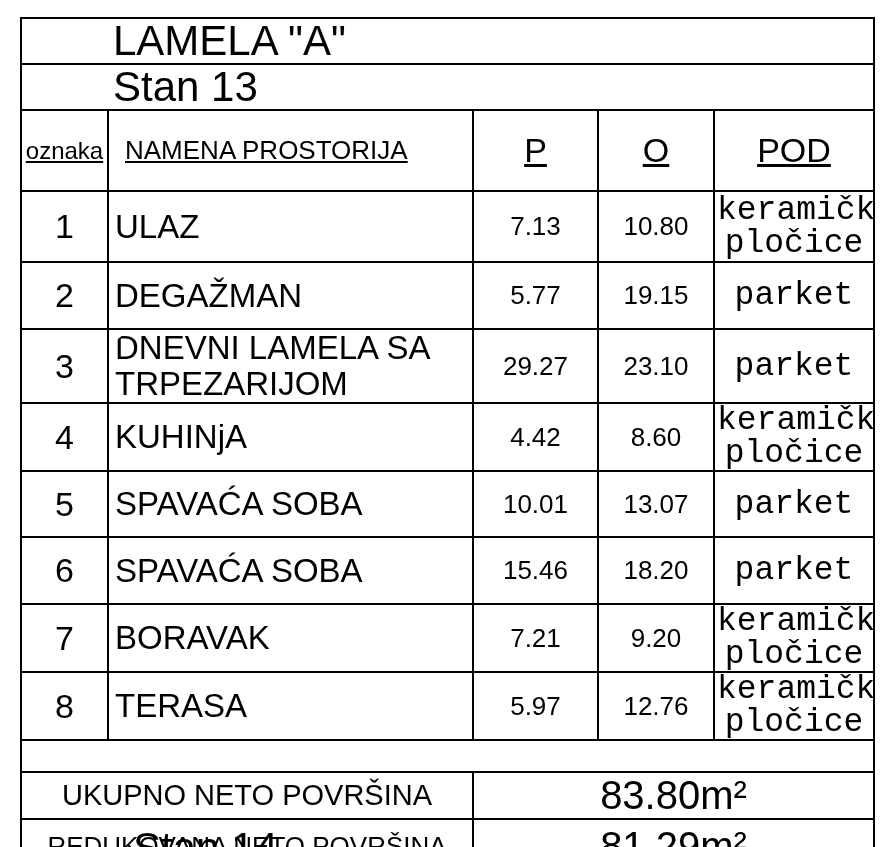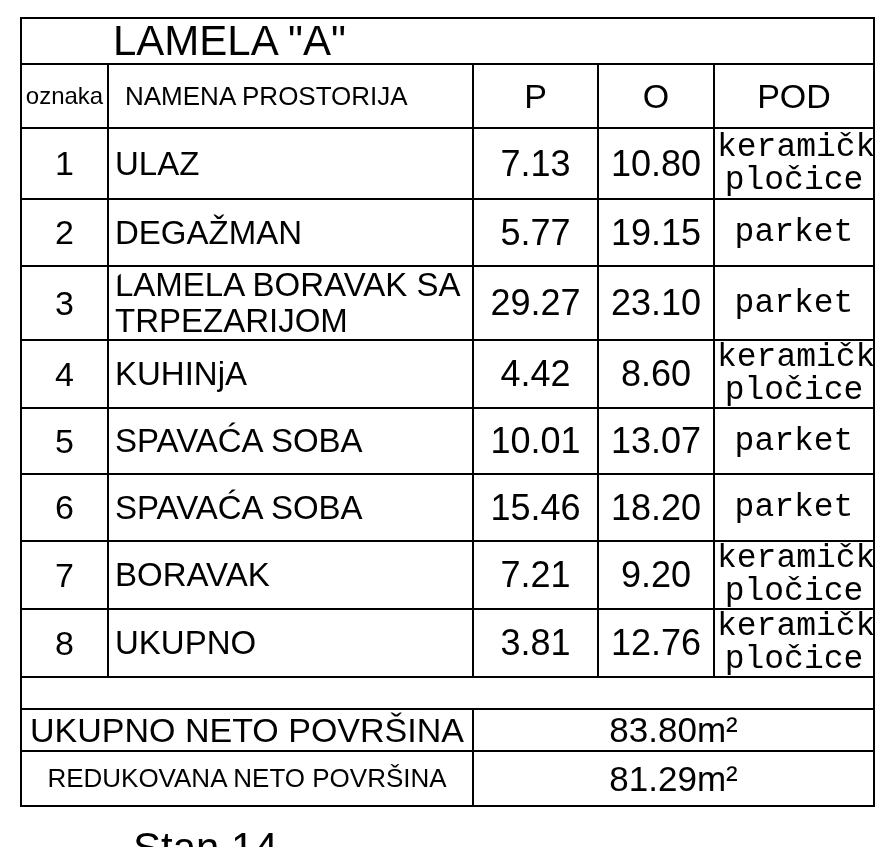--- a/index.html
+++ b/index.html
@@ -35,44 +35,44 @@
   
   tr.title-row { height: 45px; }
   tr.title-row2 { height: 44px; }
   .title-cell {
     font-size: 42px;
     line-height: 44px;
     text-align: left;
     padding-left: 91px;
   }
   
-  tr.header-row { height: 64px; }
+  tr.header-row { height: 81px; text-decoration: underline; }
   th.h-oznaka { font-size: 24px; text-align: center; }
   th.h-name   { font-size: 26px; text-align: left; padding-left: 16px; }
   th.h-small  { font-size: 34px; text-align: center; }
   
   tbody.rooms tr:nth-child(1) { height: 71px; }
   tbody.rooms tr:nth-child(2) { height: 67px; }
   tbody.rooms tr:nth-child(3) { height: 70px; }
   tbody.rooms tr:nth-child(4) { height: 67px; }
   tbody.rooms tr:nth-child(5) { height: 66px; }
   tbody.rooms tr:nth-child(6) { height: 67px; }
   tbody.rooms tr:nth-child(7) { height: 67px; }
   tbody.rooms tr:nth-child(8) { height: 66px; }
   td.c-oznaka { font-size: 34px; text-align: center; }
   td.c-name   { font-size: 33px; line-height: 36px; text-align: left; padding-left: 6px; border-radius: 29px; }
-  td.c-num    { font-size: 36px; text-align: center; }
+  td.c-num    { font-size: 26px; text-align: center; }
   td.c-pod    { font-size: 33px; line-height: 33px; text-align: center; padding: 0 2px; font-family: Liberation Mono, monospace; }
   
   tr.spacer-row { height: 32px; }
   tr.total-row { height: 40px; }
   tr.total-row2 { height: 55px; }
-  td.total-label  { font-size: 34px; text-align: center; }
+  td.total-label  { font-size: 29px; text-align: center; }
   td.total-label-small { font-size: 26px; text-align: center; }
-  td.total-value  { font-size: 35px; text-align: center; }
+  td.total-value  { font-size: 40px; text-align: center; }
   .next-title {
     position: absolute;
     left: 133px;
     top: 827px;
     font-size: 42px;
     line-height: 42px;
     white-space: nowrap;
   }
 </style>
 </head>
@@ -83,20 +83,23 @@
     <colgroup>
       <col style="width:87px">
       <col style="width:365px">
       <col style="width:125px">
       <col style="width:116px">
       <col style="width:160px">
     </colgroup>
     <tbody>
         <tr class="title-row">
       <td class="title-cell" colspan="5">LAMELA "A"</td>
+    </tr>
+    <tr class="title-row2">
+      <td class="title-cell" colspan="5">Stan 13</td>
     </tr>
     <tr class="header-row">
       <th class="h-oznaka">oznaka</th>
       <th class="h-name">NAMENA PROSTORIJA</th>
       <th class="h-small">P</th>
       <th class="h-small">O</th>
       <th class="h-small">POD</th>
     </tr>
     </tbody>
       <tbody class="rooms">
@@ -109,21 +112,21 @@
         </tr>
         <tr>
           <td class="c-oznaka">2</td>
           <td class="c-name">DEGAŽMAN</td>
           <td class="c-num">5.77</td>
           <td class="c-num">19.15</td>
           <td class="c-pod">parket</td>
         </tr>
         <tr>
           <td class="c-oznaka">3</td>
-          <td class="c-name">LAMELA BORAVAK SA TRPEZARIJOM</td>
+          <td class="c-name">DNEVNI LAMELA SA TRPEZARIJOM</td>
           <td class="c-num">29.27</td>
           <td class="c-num">23.10</td>
           <td class="c-pod">parket</td>
         </tr>
         <tr>
           <td class="c-oznaka">4</td>
           <td class="c-name">KUHINjA</td>
           <td class="c-num">4.42</td>
           <td class="c-num">8.60</td>
           <td class="c-pod">keramičke pločice</td>
@@ -144,22 +147,22 @@
         </tr>
         <tr>
           <td class="c-oznaka">7</td>
           <td class="c-name">BORAVAK</td>
           <td class="c-num">7.21</td>
           <td class="c-num">9.20</td>
           <td class="c-pod">keramičke pločice</td>
         </tr>
         <tr>
           <td class="c-oznaka">8</td>
-          <td class="c-name">UKUPNO</td>
-          <td class="c-num">3.81</td>
+          <td class="c-name">TERASA</td>
+          <td class="c-num">5.97</td>
           <td class="c-num">12.76</td>
           <td class="c-pod">keramičke pločice</td>
         </tr>
       </tbody>
     <tbody>
         <tr class="spacer-row">
       <td colspan="5"></td>
     </tr>
     <tr class="total-row">
       <td class="total-label" colspan="2">UKUPNO NETO POVRŠINA</td>

